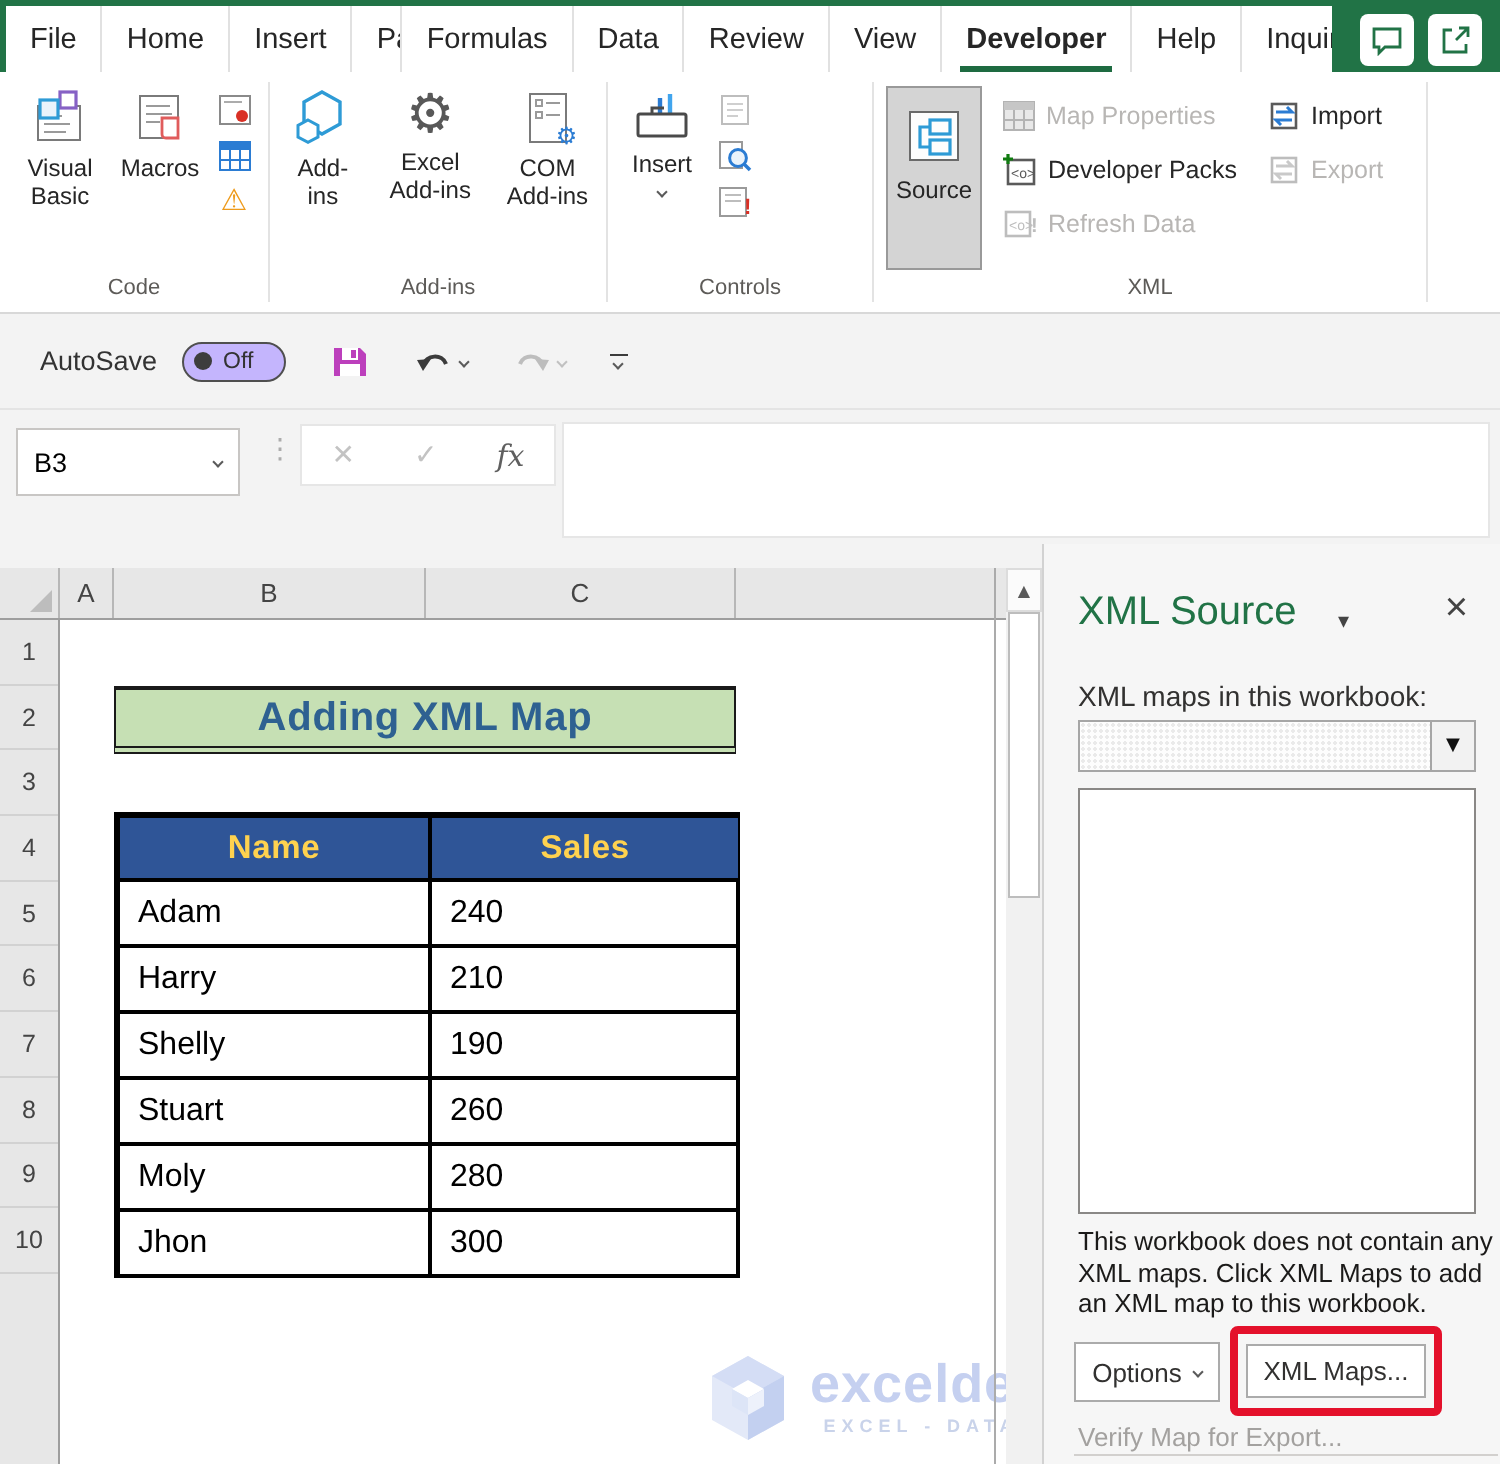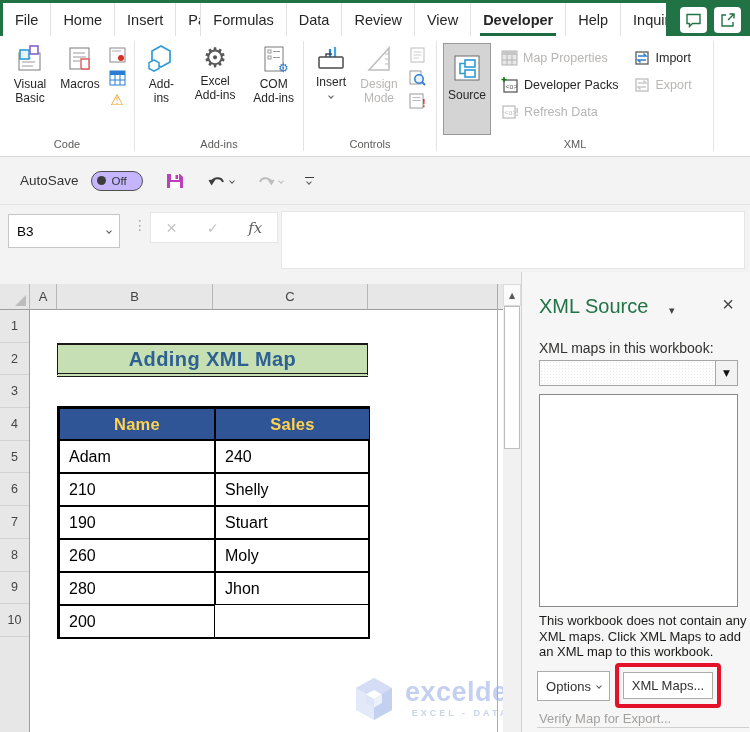--- a/index.html
+++ b/index.html
@@ -225,29 +225,20 @@
         <div class="bigbtn" style="width:46px;">
           <svg width="30" height="28" viewBox="0 0 30 28">
             <line x1="14" y1="5" x2="14" y2="14" stroke="#2B7CD3" stroke-width="2.2"></line>
             <line x1="19" y1="3" x2="19" y2="14" stroke="#41A5EE" stroke-width="2.2"></line>
             <rect x="3" y="13" width="24" height="11" rx="1" fill="#fff" stroke="#4A4A4A" stroke-width="1.5"></rect>
             <path d="M10 13 v-3 h6" fill="none" stroke="#4A4A4A" stroke-width="1.5"></path>
           </svg>
           <span>Insert</span>
           <span class="chev sm"></span>
         </div>
-        <div class="bigbtn dim" style="width:50px;">
-          <svg width="30" height="30" viewBox="0 0 30 30">
-            <path d="M5 26 L25 4 V26 Z" fill="#fff" stroke="#BDBDBD" stroke-width="1.6"></path>
-            <line x1="21" y1="10" x2="25" y2="10" stroke="#BDBDBD"></line>
-            <line x1="21" y1="15" x2="25" y2="15" stroke="#BDBDBD"></line>
-            <line x1="21" y1="20" x2="25" y2="20" stroke="#BDBDBD"></line>
-          </svg>
-          <span>Design Mode</span>
-        </div>
         <div class="smstack">
           <svg width="15" height="16" viewBox="0 0 15 16">
             <rect x="1" y="1" width="13" height="14" fill="#fff" stroke="#BDBDBD"></rect>
             <line x1="3.5" y1="5" x2="11.5" y2="5" stroke="#CFCFCF"></line>
             <line x1="3.5" y1="8" x2="11.5" y2="8" stroke="#CFCFCF"></line>
             <line x1="3.5" y1="11" x2="9" y2="11" stroke="#CFCFCF"></line>
           </svg>
           <svg width="17" height="16" viewBox="0 0 17 16">
             <rect x="1" y="1" width="11" height="13" fill="#fff" stroke="#9A9A9A"></rect>
             <circle cx="10" cy="9" r="4.2" fill="#EAF3FB" stroke="#2B7CD3" stroke-width="1.5"></circle>
@@ -404,29 +395,30 @@
     <div class="rh">10</div>
   </div>
 
   <div class="titlecell">Adding XML Map</div>
 
   <div class="xtable">
     <div class="tc th">Name</div>
     <div class="tc th">Sales</div>
     <div class="tc">Adam</div>
     <div class="tc">240</div>
+    <div class="tc">Harry</div>
     <div class="tc">210</div>
     <div class="tc">Shelly</div>
     <div class="tc">190</div>
     <div class="tc">Stuart</div>
     <div class="tc">260</div>
     <div class="tc">Moly</div>
     <div class="tc">280</div>
     <div class="tc">Jhon</div>
-    <div class="tc">200</div>
+    <div class="tc">300</div>
   </div>
 
   <div class="wm">
     <svg width="44" height="46" viewBox="0 0 44 46">
       <path d="M22 2 L40 12 V34 L22 44 L4 34 V12 Z" fill="#E3E9F8"></path>
       <path d="M22 2 L40 12 L22 22 L4 12 Z" fill="#D4DDF5"></path>
       <path d="M22 22 L40 12 V34 L22 44 Z" fill="#C3D0F0"></path>
       <path d="M22 14 L30 18.5 L22 23 L14 18.5 Z" fill="#fff"></path>
       <path d="M22 23 L30 18.5 V27 L22 31.5 Z" fill="#EDF1FB"></path>
       <path d="M22 23 L14 18.5 V27 L22 31.5 Z" fill="#DDE5F7"></path>

